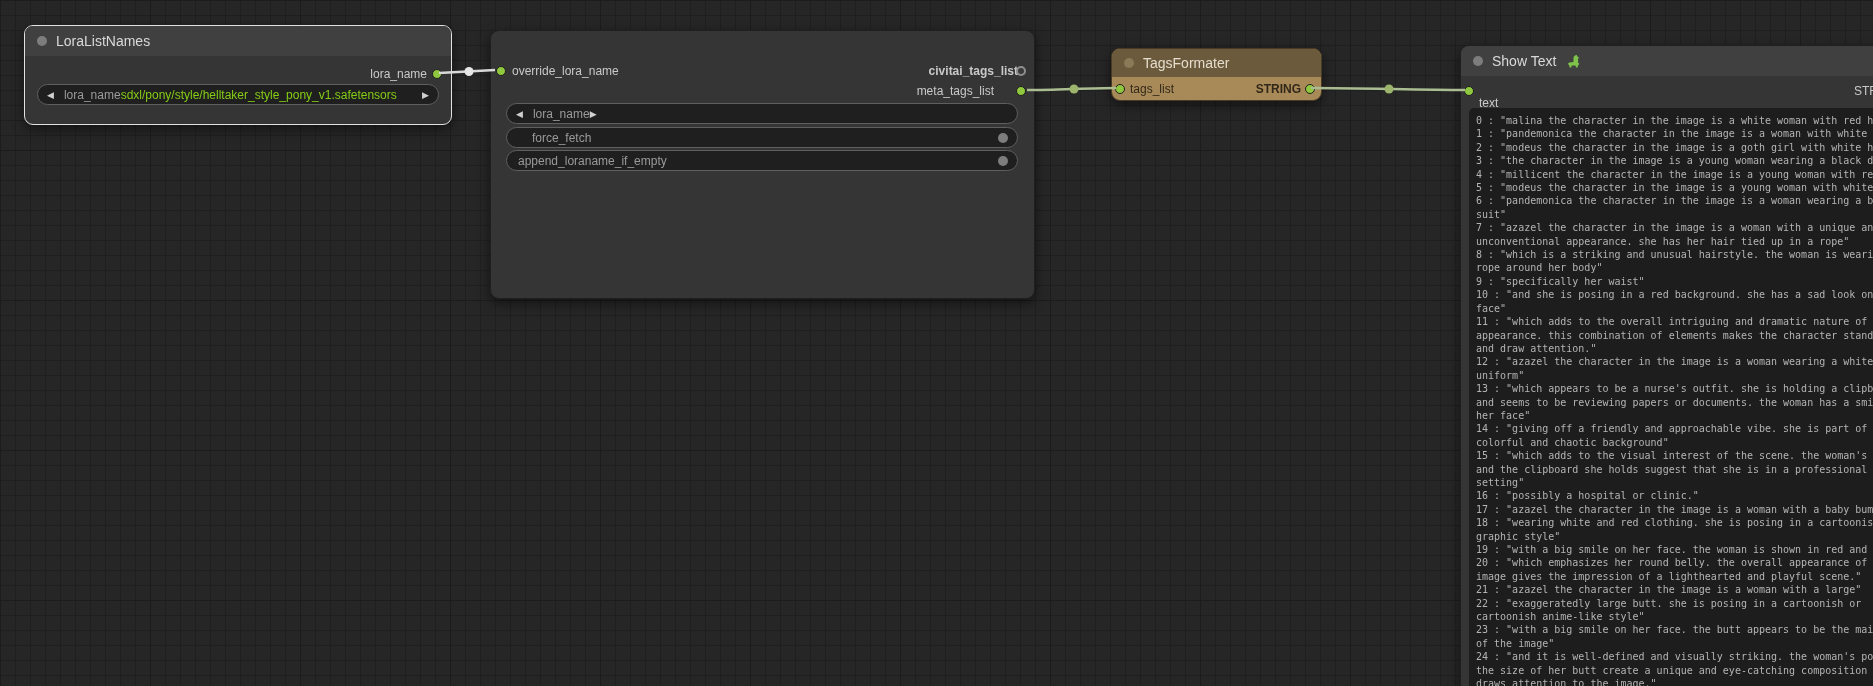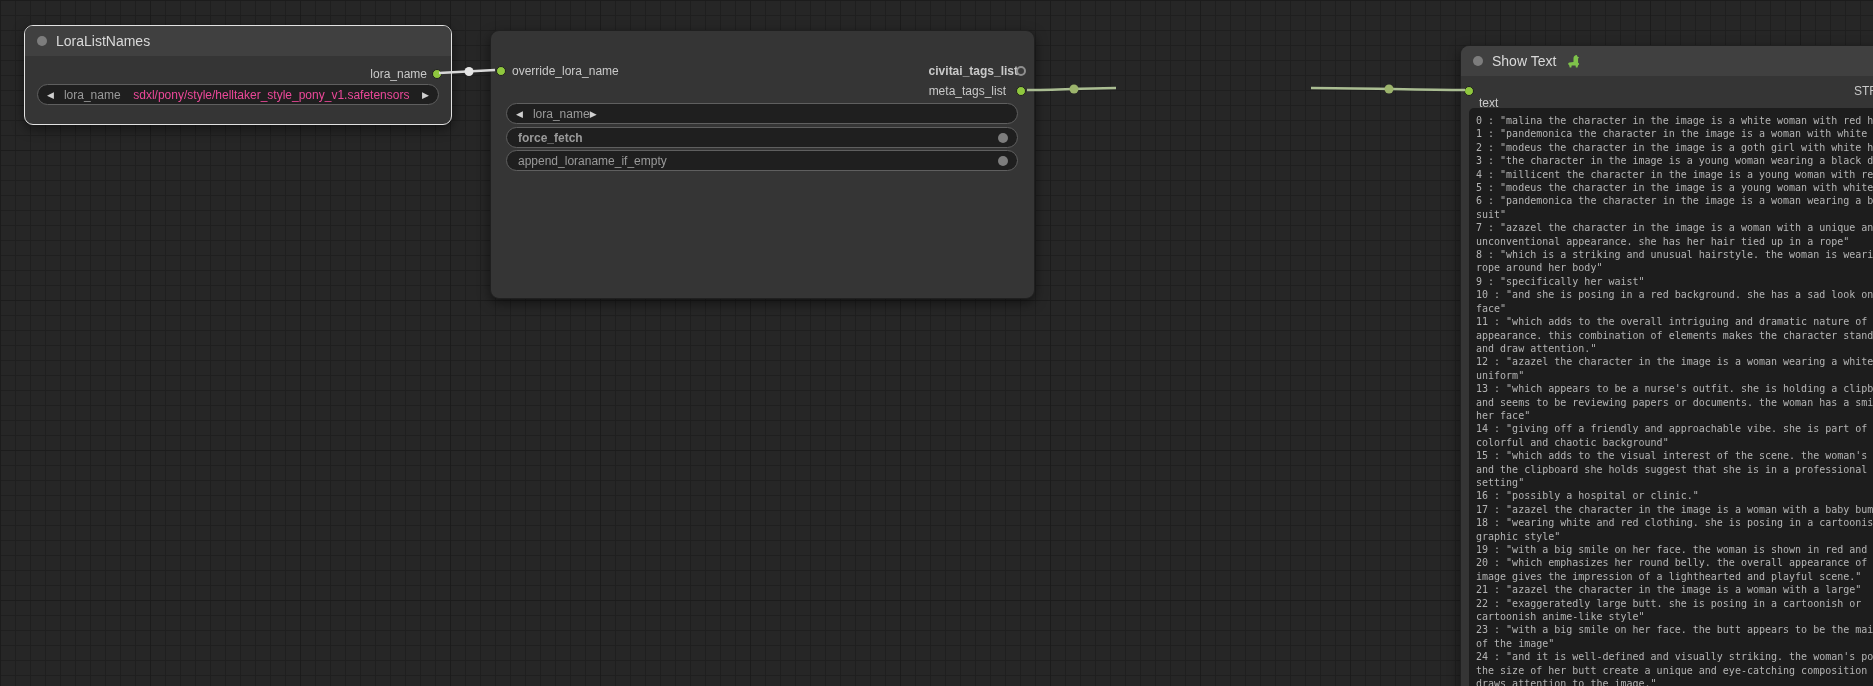--- a/index.html
+++ b/index.html
@@ -48,21 +48,21 @@
   }
   .widget {
     position:absolute; height:21px;
     background:#1f1f1f; border:1px solid #5f5f5f; border-radius:11px;
     display:flex; align-items:center;
     font-size:12px; color:#aaa; padding:0 9px;
     white-space:nowrap; overflow:hidden;
   }
   .widget .arrow { color:#d0d0d0; font-size:9px; flex:0 0 auto; }
   .widget .wlabel { color:#9a9a9a; margin-left:10px; flex:0 0 auto; }
-  .combo .wvalue { flex:1; text-align:center; color:#ec4899; overflow:hidden; }
+  .combo .wvalue { flex:1; text-align:left; color:#84cc16; overflow:hidden; }
   .toggle .tvalue { margin-left:auto; color:#d2d2d2;margin-top:44px; }
   .toggle-knob {
     width:10px; height:10px; border-radius:50%;
     background:#7d7d7d; margin-left:7px; flex:0 0 auto;
   }
   
   .node.brown { background:#a88a58; border:1px solid #4a3c24; }
   .node.brown .node-title { background:#6b5a3c; color:#e4ddcd; }
   .node.brown .collapse-dot { background:#8a7a58; }
   .node.brown .slot-label { color:#32281a; }
@@ -99,40 +99,50 @@
       <span class="wvalue">sdxl/pony/style/helltaker_style_pony_v1.safetensors</span>
       <span class="arrow">▶</span>
     </div>
   </div>
 
   <div class="node" style="left:490px; top:30px; width:545px; height:269px;">
     <div class="slot-dot" style="left:5px; top:35px;"></div>
     <div class="slot-label" style="left:21px; top:33px;">override_lora_name</div>
     <div class="slot-label" style="right:16px; top:33px;font-weight:bold;">civitai_tags_list</div>
     <div class="slot-dot gray" style="right:8px; top:35px;"></div>
-    <div class="slot-label" style="right:28px; top:53px;">meta_tags_list</div>
+    <div class="slot-label" style="right:40px; top:53px;">meta_tags_list</div>
     <div class="slot-dot" style="right:8px; top:55px;"></div>
 
     <div class="widget combo" style="left:15px; top:72px; width:512px;">
       <span class="arrow">◀</span>
       <span class="wlabel">lora_name</span>
       <span class="arrow">▶</span>
     </div>
     <div class="widget toggle" style="left:15px; top:96px; width:512px;">
-      <span class="wlabel" style="margin-left:2px;font-weight:bold;">force_fetch</span>
+      <span class="wlabel" style="margin-left:16px;">force_fetch</span>
       <span class="tvalue">false</span>
       <span class="toggle-knob"></span>
     </div>
     <div class="widget toggle" style="left:15px; top:119px; width:512px;justify-content:flex-end;">
       <span class="wlabel" style="margin-left:2px;">append_loraname_if_empty</span>
       <span class="tvalue">false</span>
       <span class="toggle-knob"></span>
     </div>
   </div>
 
+  <div class="node brown" style="left:1111px; top:48px; width:211px; height:53px;">
+    <div class="node-title" style="height:28px;">
+      <span class="collapse-dot"></span>
+      <span>TagsFormater</span>
+    </div>
+    <div class="slot-dot" style="left:3px; top:35px;"></div>
+    <div class="slot-label" style="left:18px; top:33px;">tags_list</div>
+    <div class="slot-label" style="right:20px; top:33px; font-weight:bold;">STRING</div>
+    <div class="slot-dot" style="right:6px; top:35px;"></div>
+  </div>
 
   <div class="node" style="left:1460px; top:45px; width:455px; height:700px;">
     <div class="node-title">
       <span class="collapse-dot"></span>
       <span>Show Text</span>
       <svg class="llama-icon" width="15" height="15" viewBox="0 0 16 16">
         <path fill="#7ec24a" d="M10.4 1.1l.9 1.7 1.7.8-1.2 1.3v4.3c1.5.3 1.5 2.3 0 2.7l-.6 2.5h-1.7l-.4-2.1H5l-.4 2.1H2.9l-.6-2.5c-1.5-.5-1.4-2.7.2-2.9l4.4-.6V4.6c0-1.9 1.5-3.5 3.5-3.5z"></path>
       </svg>
     </div>
     <div class="slot-dot" style="left:3px; top:40px;"></div>

